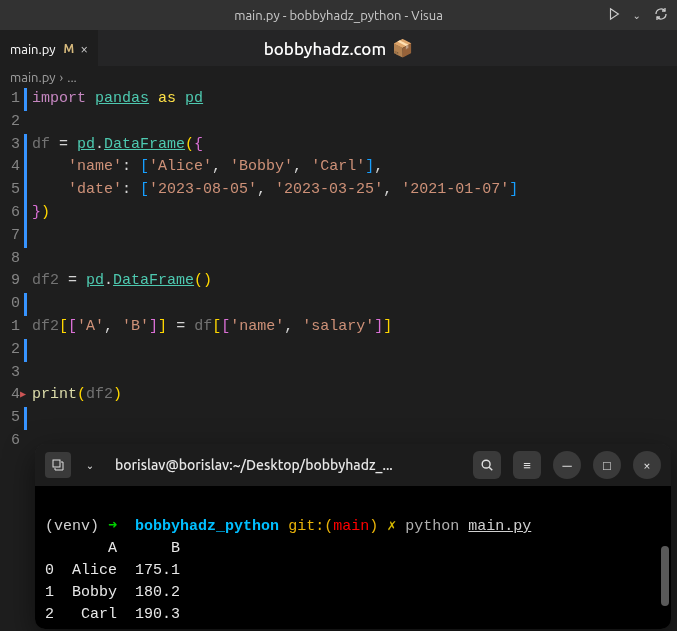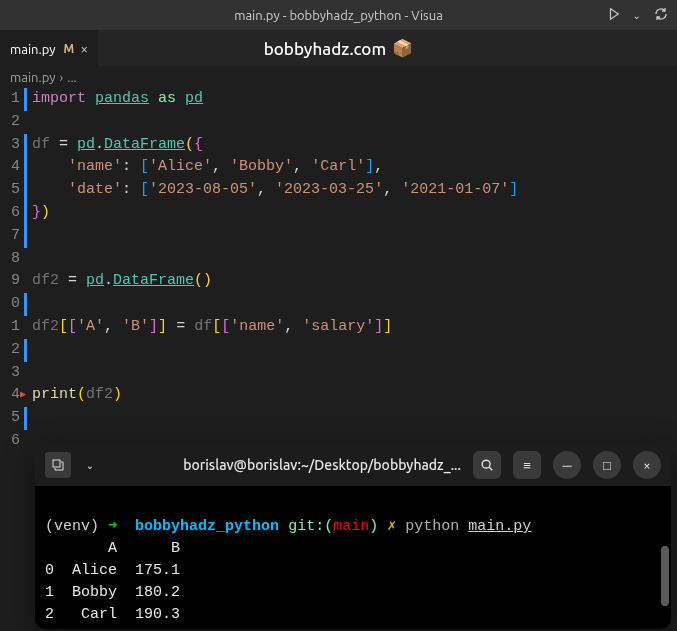--- a/index.html
+++ b/index.html
@@ -99,21 +99,21 @@
       position: relative;
     }
     .line { height: 22.8px; white-space: pre; }
     .indent-bar {
       position: absolute;
       width: 3px;
       background: #3794ff;
       left: -4px;
     }
     .kw-import { color: #c586c0; }
-    .kw-as { color: #86efac; }
+    .kw-as { color: #fde047; }
     .var { color: #737373; }
     .module { color: #4ec9b0; text-decoration: underline; text-decoration-color: #4ec9b0; }
     .class { color: #4ec9b0; text-decoration: underline; text-decoration-color: #4ec9b0; }
     .eq { color: #d4d4d4; }
     .paren { color: #ffd700; }
     .bracket-p { color: #da70d6; }
     .bracket-b { color: #179fff; }
     .curly { color: #da70d6; }
     .str { color: #ce9178; }
     .num { color: #b5cea8; }
@@ -152,21 +152,21 @@
     }
     .term-dropdown {
       width: 22px;
       height: 26px;
       display: flex;
       align-items: center;
       justify-content: center;
       color: #e0e0e0;
       font-size: 10px;
     }
-    .term-title { flex: 1; color: #e8e8e8; font-size: 14px; padding-left: 6px; font-weight:500;text-align:right; }
+    .term-title { flex: 1; color: #e8e8e8; font-size: 14px; padding-left: 6px; font-weight:500; }
     .term-ctrl {
       width: 28px;
       height: 28px;
       border-radius: 50%;
       background: #3a3a3a;
       display: flex;
       align-items: center;
       justify-content: center;
       color: #e0e0e0;
       font-size: 13px;
@@ -181,21 +181,21 @@
       line-height: 22px;
       color: #e8e8e8;
       background: #000000;
       height: calc(100% - 42px);
       white-space: pre;
       position: relative;
     }
     .t-venv { color: #d0d0d0; }
     .t-arrow { color: #00d000; }
     .t-dir { color: #00bfff; font-weight: bold; }
-    .t-git { color: #86efac; text-align: center; }
+    .t-git { color: #eab308; text-align: center; }
     .t-branch { color: #ff0000; }
     .t-x { color: #d7ba00; font-weight: bold;}
     .t-cmd { color: #b0b0b0; }
     .t-file { color: #d0d0d0; text-decoration: underline; }
     .term-scroll {
       position: absolute;
       right: 2px;
       top: 60px;
       width: 8px;
       height: 60px;

